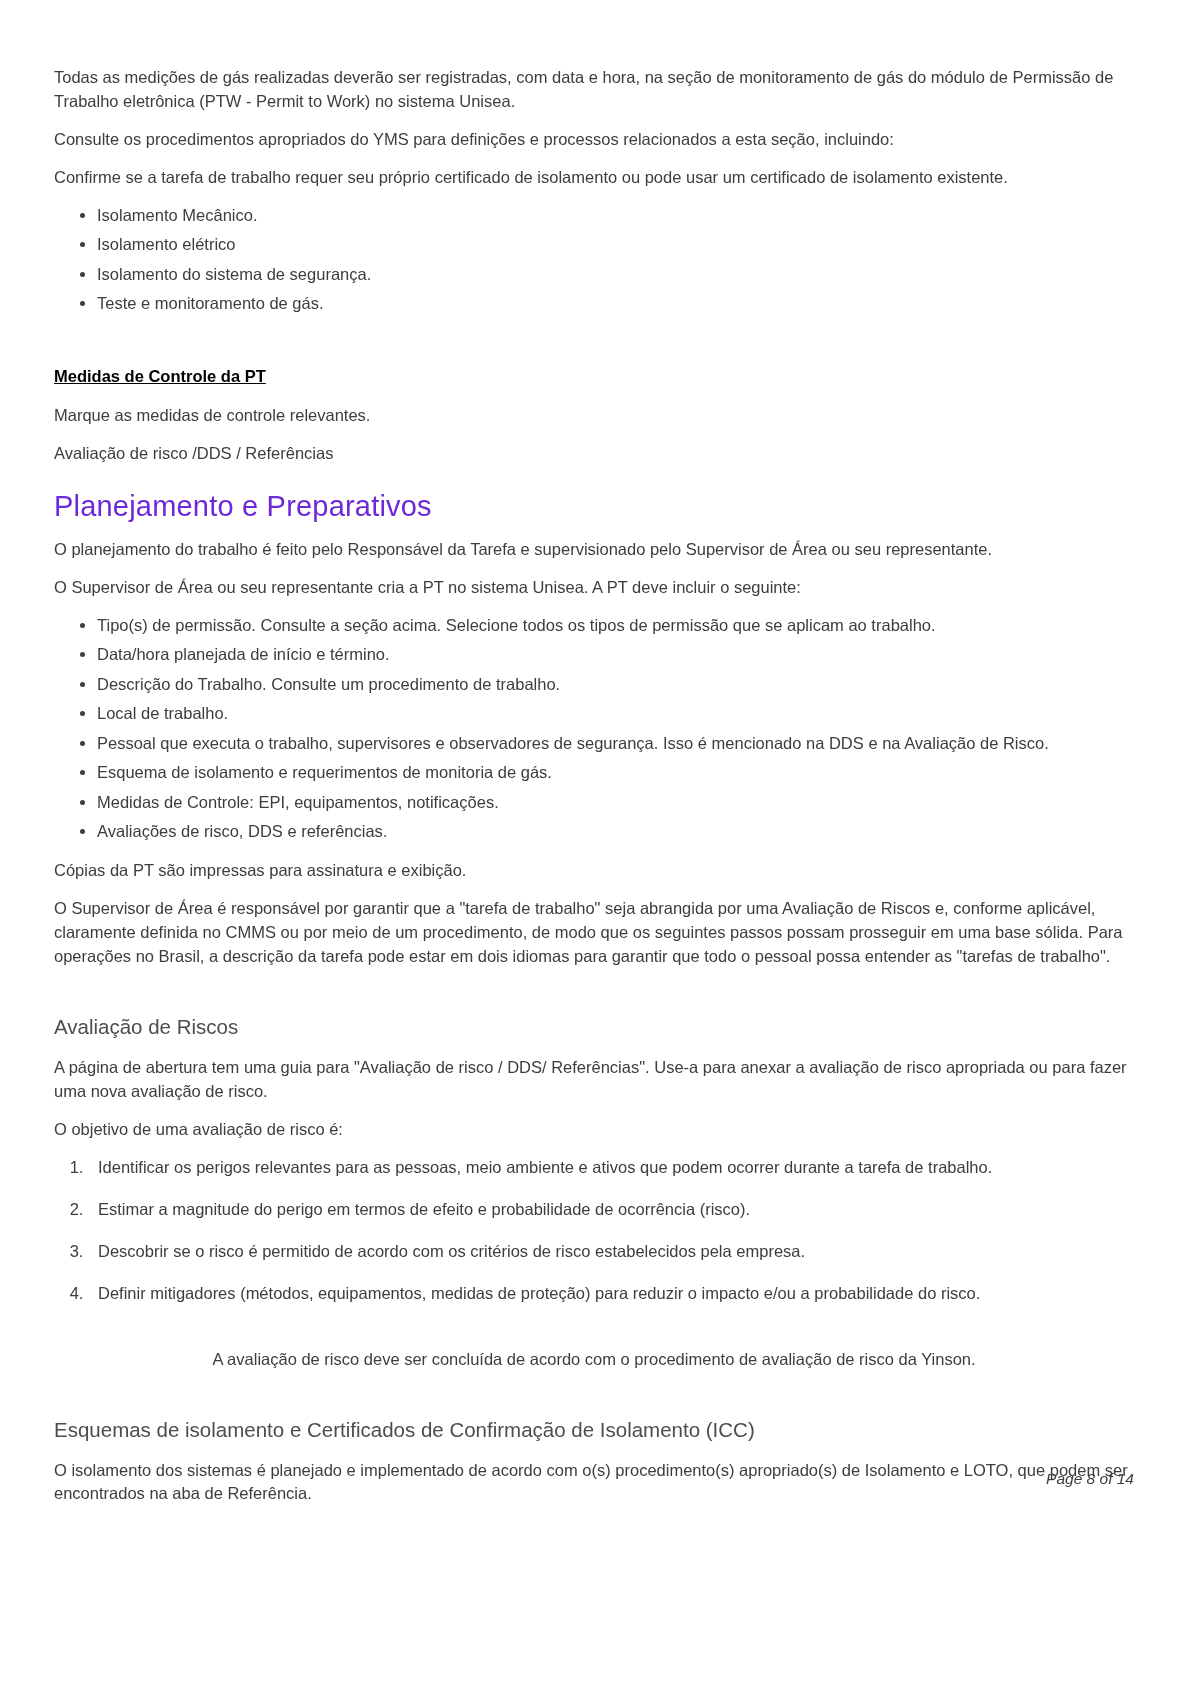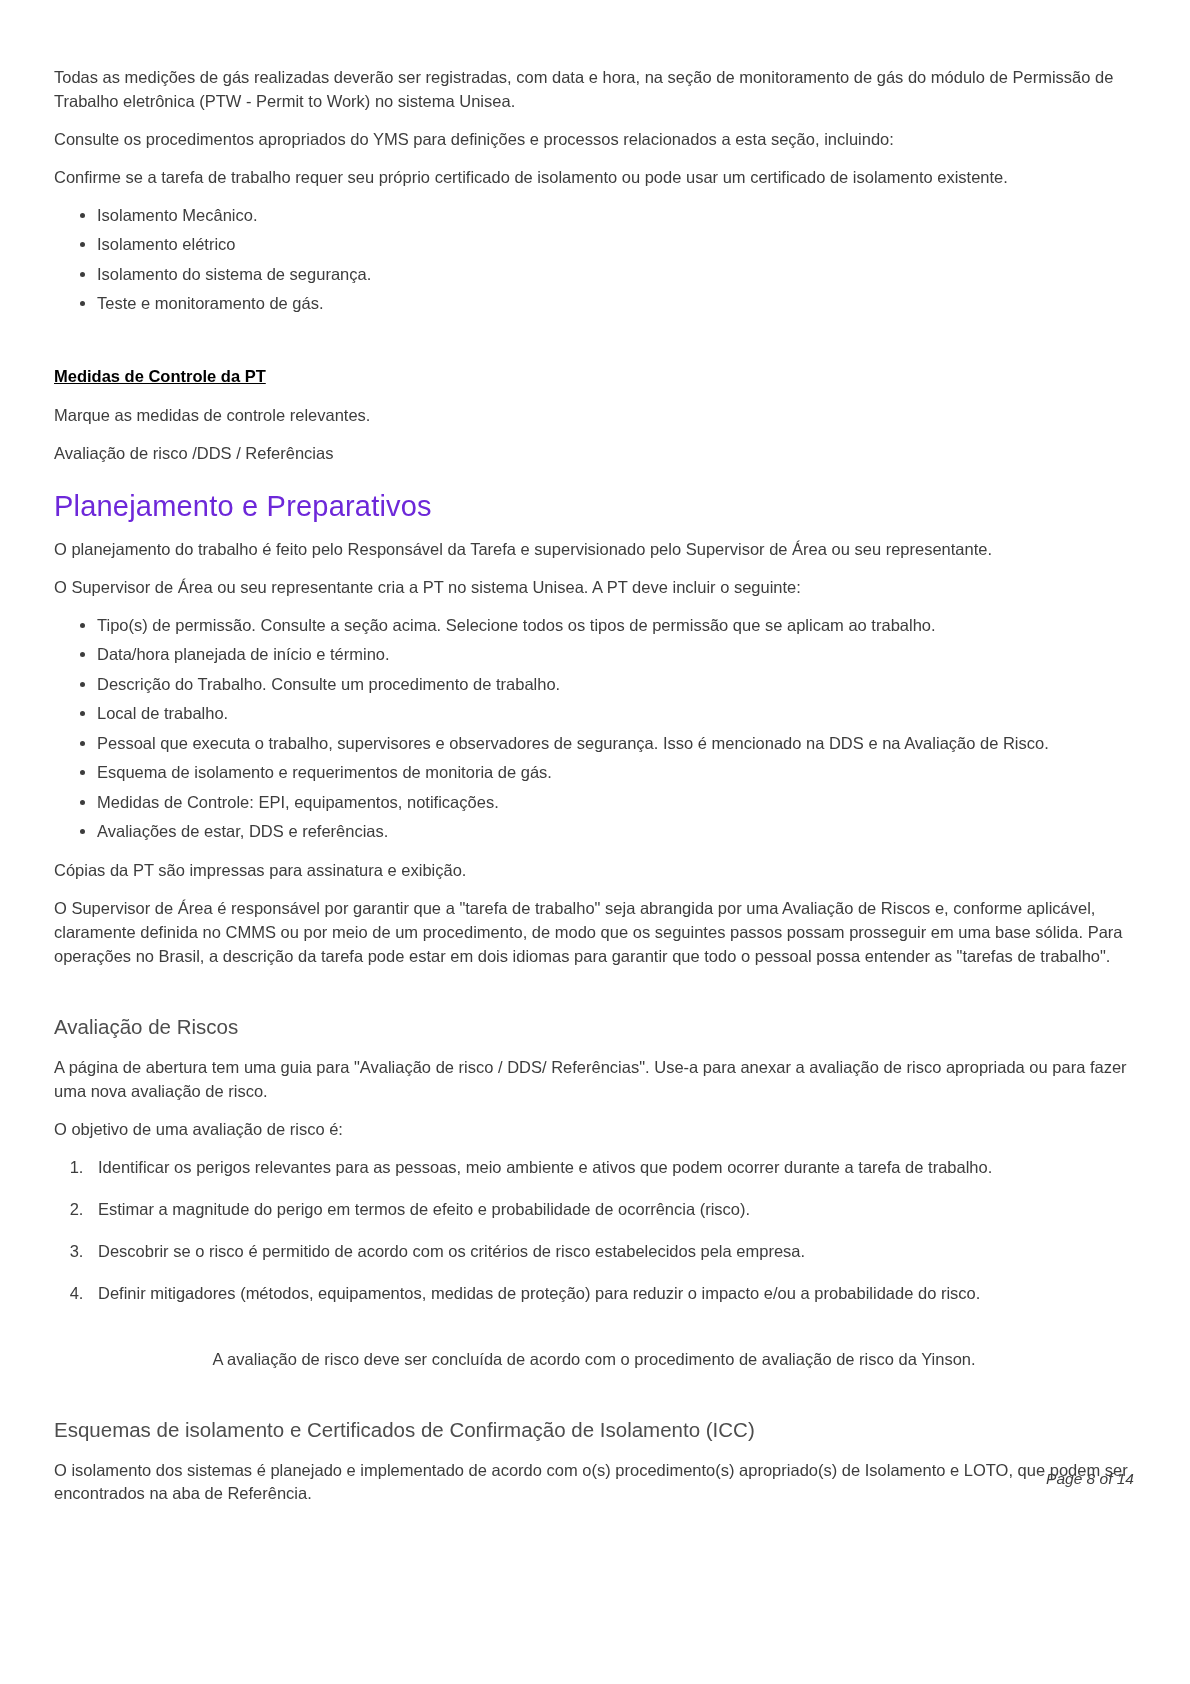--- a/index.html
+++ b/index.html
@@ -99,21 +99,21 @@
   <p class="para">O Supervisor de Área ou seu representante cria a PT no sistema Unisea. A PT deve incluir o seguinte:</p>
 
   <ul class="bullets">
     <li>Tipo(s) de permissão. Consulte a seção acima. Selecione todos os tipos de permissão que se aplicam ao trabalho.</li>
     <li>Data/hora planejada de início e término.</li>
     <li>Descrição do Trabalho. Consulte um procedimento de trabalho.</li>
     <li>Local de trabalho.</li>
     <li>Pessoal que executa o trabalho, supervisores e observadores de segurança. Isso é mencionado na DDS e na Avaliação de Risco.</li>
     <li>Esquema de isolamento e requerimentos de monitoria de gás.</li>
     <li>Medidas de Controle: EPI, equipamentos, notificações.</li>
-    <li>Avaliações de estar, DDS e referências.</li>
+    <li>Avaliações de risco, DDS e referências.</li>
   </ul>
 
   <p class="para">Cópias da PT são impressas para assinatura e exibição.</p>
 
   <p class="para">O Supervisor de Área é responsável por garantir que a "tarefa de trabalho" seja abrangida por uma Avaliação de Riscos e, conforme aplicável, claramente definida no CMMS ou por meio de um procedimento, de modo que os seguintes passos possam prosseguir em uma base sólida. Para operações no Brasil, a descrição da tarefa pode estar em dois idiomas para garantir que todo o pessoal possa entender as "tarefas de trabalho".</p>
 
   <h2 class="sub">Avaliação de Riscos</h2>
   <p class="para">A página de abertura tem uma guia para "Avaliação de risco / DDS/ Referências". Use-a para anexar a avaliação de risco apropriada ou para fazer uma nova avaliação de risco.</p>
   <p class="para">O objetivo de uma avaliação de risco é:</p>
 

